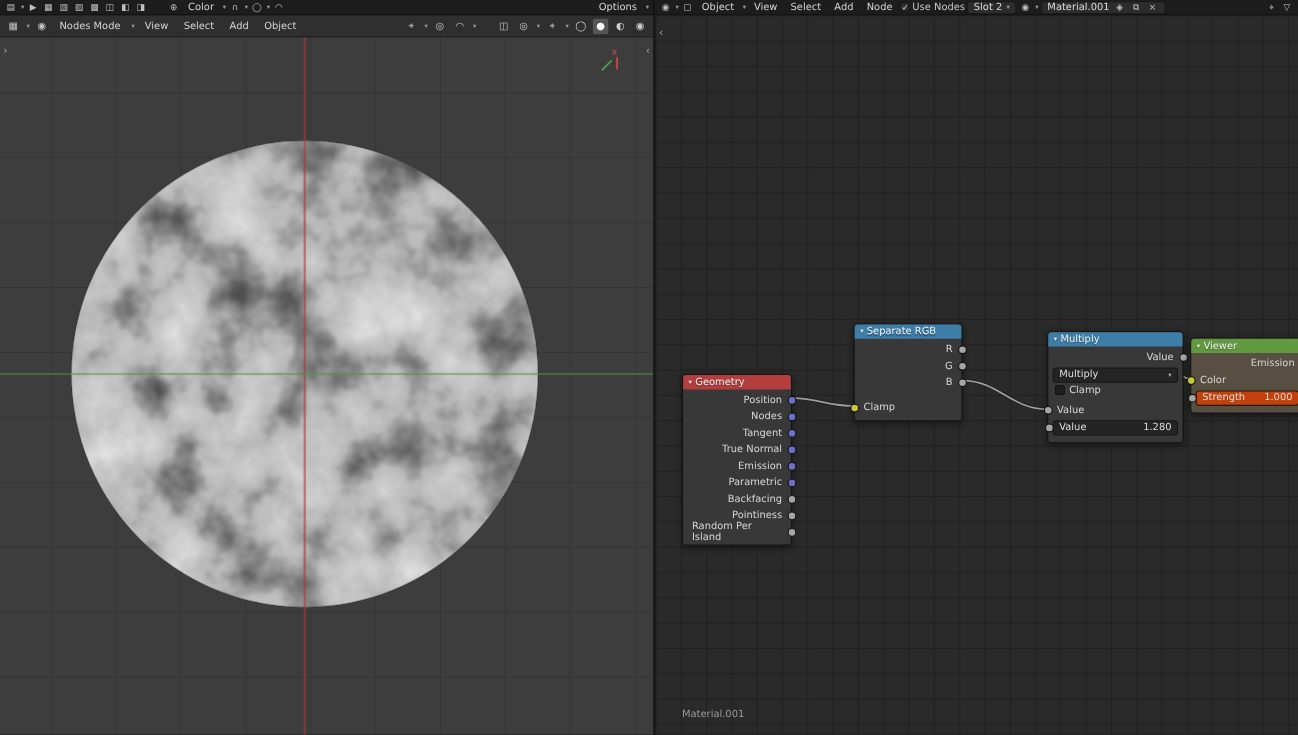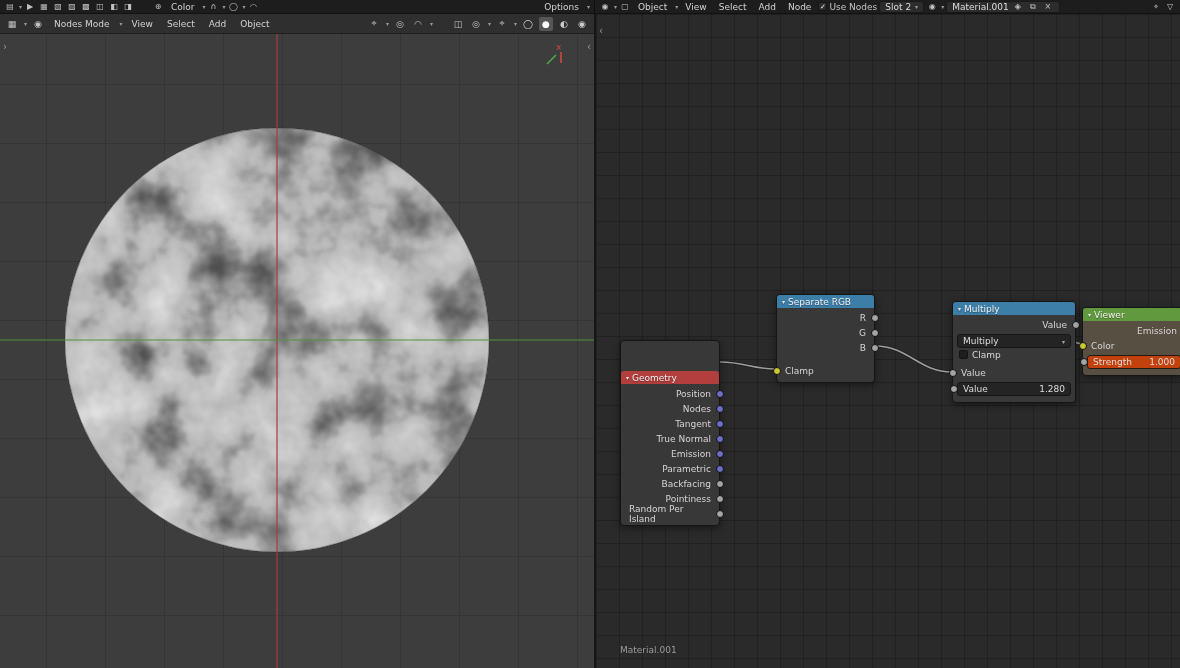--- a/index.html
+++ b/index.html
@@ -215,21 +215,21 @@
         <path d="M124 348 C148 348 156 355 180 355" stroke="#1c1c1c" stroke-width="3"></path>
         <path d="M124 348 C148 348 156 355 180 355" stroke="#9e9e9e" stroke-width="1.6"></path>
         <path d="M279 332 C312 332 323 358 356 358" stroke="#1c1c1c" stroke-width="3"></path>
         <path d="M279 332 C312 332 323 358 356 358" stroke="#9e9e9e" stroke-width="1.6"></path>
         <path d="M456 310 C470 310 472 330 486 330" stroke="#1c1c1c" stroke-width="3"></path>
         <path d="M456 310 C470 310 472 330 486 330" stroke="#9e9e9e" stroke-width="1.6"></path>
       </g>
     </svg>
 
     <div class="node" style="left:24px;top:326px;width:100px">
-      <div class="node-header" style="background: rgb(178, 62, 62); margin-top: 30px;">
+      <div class="node-header" style="background: rgb(178, 62, 62);">
         <span class="tri">▾</span>
         <span>Geometry</span>
       </div>
       <div class="node-body">
         <div class="nrow out">
           <span>Position</span>
           <span class="socket right" style="background: rgb(110, 110, 201);"></span>
         </div>
         <div class="nrow out">
           <span>Nodes</span>

